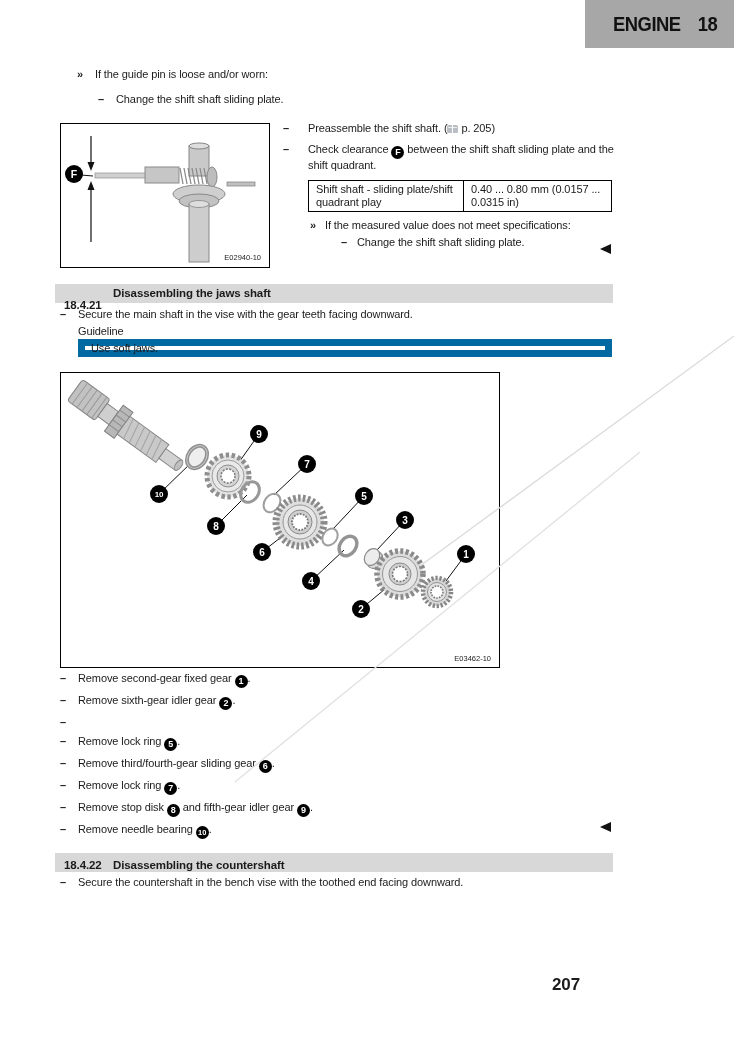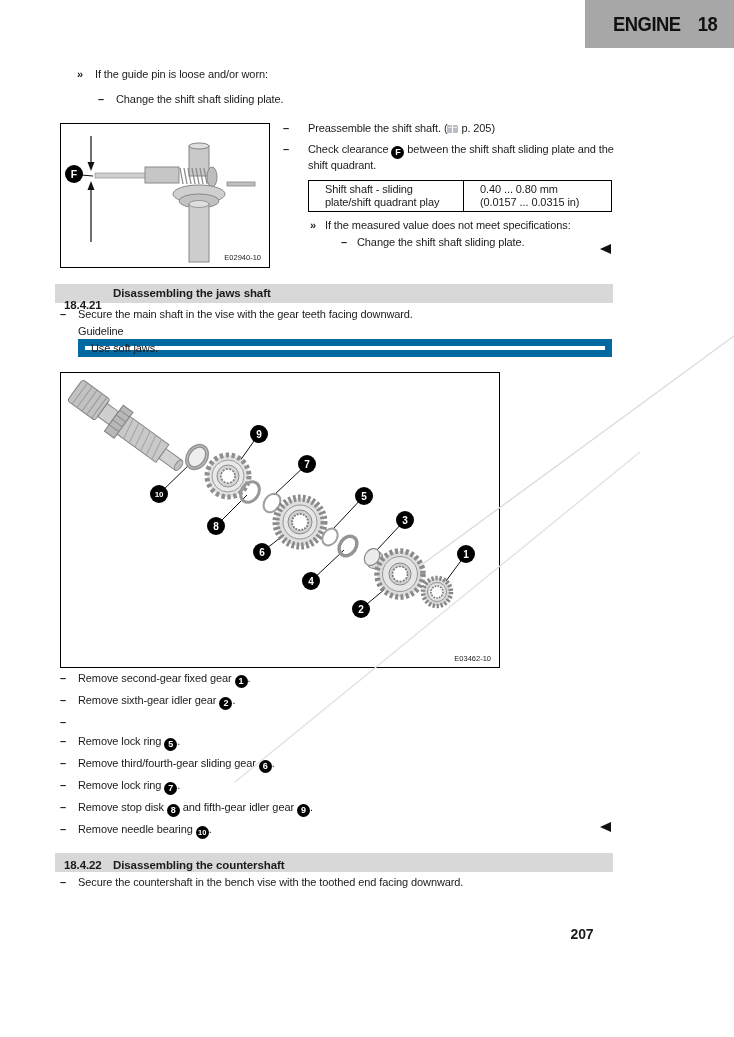--- a/index.html
+++ b/index.html
@@ -28,21 +28,21 @@
   
   .figbox { position:absolute; border:1px solid #000; background:#fff; }
   .fig1 { left:60px; top:123px; width:210px; height:145px; }
   .fig2 { left:60px; top:372px; width:440px; height:296px; }
   .figlabel { font-size:7.5px; letter-spacing:0; fill:#222; }
   
   .rightcol { position:absolute; left:283px; top:122px; width:334px; }
   .rc-item { display:flex; margin-bottom:8px; }
   .rc-item .mk { width:25px; }
   .spec-table { border-collapse:collapse; margin-left:25px; margin-top:2px; width:304px; }
-  .spec-table td { border:1px solid #000; padding:2px 16px; vertical-align:top; font-size:11px; line-height:13px; }
+  .spec-table td { border:1px solid #000; padding:2px 7px; vertical-align:top; font-size:11px; line-height:13px; }
   .spec-table td.c1 { width:155px; }
   .rc-sub { display:flex; margin-top:7px; margin-left:27px; }
   .rc-sub .mk { width:15px; }
   .rc-sub2 { display:flex; margin-top:4px; margin-left:58px; }
   .rc-sub2 .mk { width:16px; }
   
   .ico-callout {
     display:inline-flex; align-items:center; justify-content:center;
     width:13px; height:13px; border-radius:50%; background:#000; color:#fff;
     font-size:9px; font-weight:bold; letter-spacing:0; vertical-align:-2px; line-height:1;
@@ -63,21 +63,21 @@
   
   .para { position:absolute; left:60px; width:560px; display:flex; }
   .para .mk { width:18px; }
   .guideline-label { position:absolute; left:78px; }
   .guideline-box { position:absolute; left:78px; width:534px; height:18px; border:7px solid #0369a1; display:flex; align-items:center; padding-left:6px; }
   
   .rem-list { position:absolute; left:60px; top:672px; width:480px; list-style:none; }
   .rem-list li { display:flex; margin-bottom:6px; min-height:13px; align-items:baseline; }
   .rem-list li .mk { width:18px; }
   
-  .pagenum { position:absolute; left:552px; top:928px; width:60px; text-align:center; font-weight:bold; font-size:14px; }
+  .pagenum { position:absolute; left:552px; top:978px; width:60px; text-align:left; font-weight:bold; font-size:17px; }
   
   .watermark { position:absolute; left:0; top:0; width:734px; height:1037px; pointer-events:none; z-index:5; }
 </style>
 </head>
 <body>
 
 <div class="page">
 
   <div class="chapter-box">
     <span class="t">ENGINE</span>

